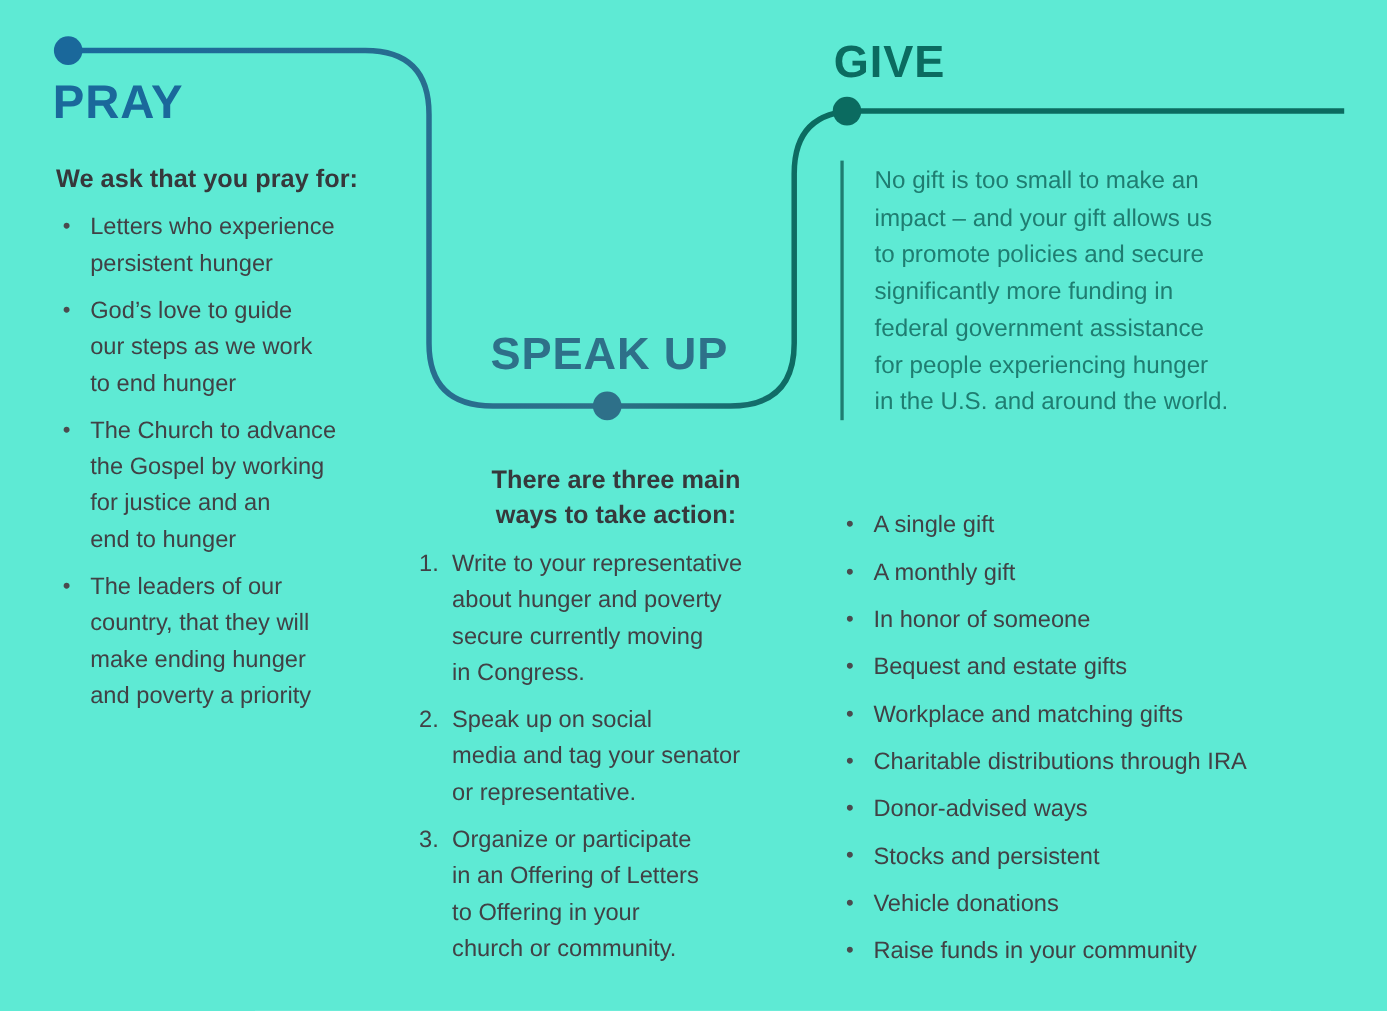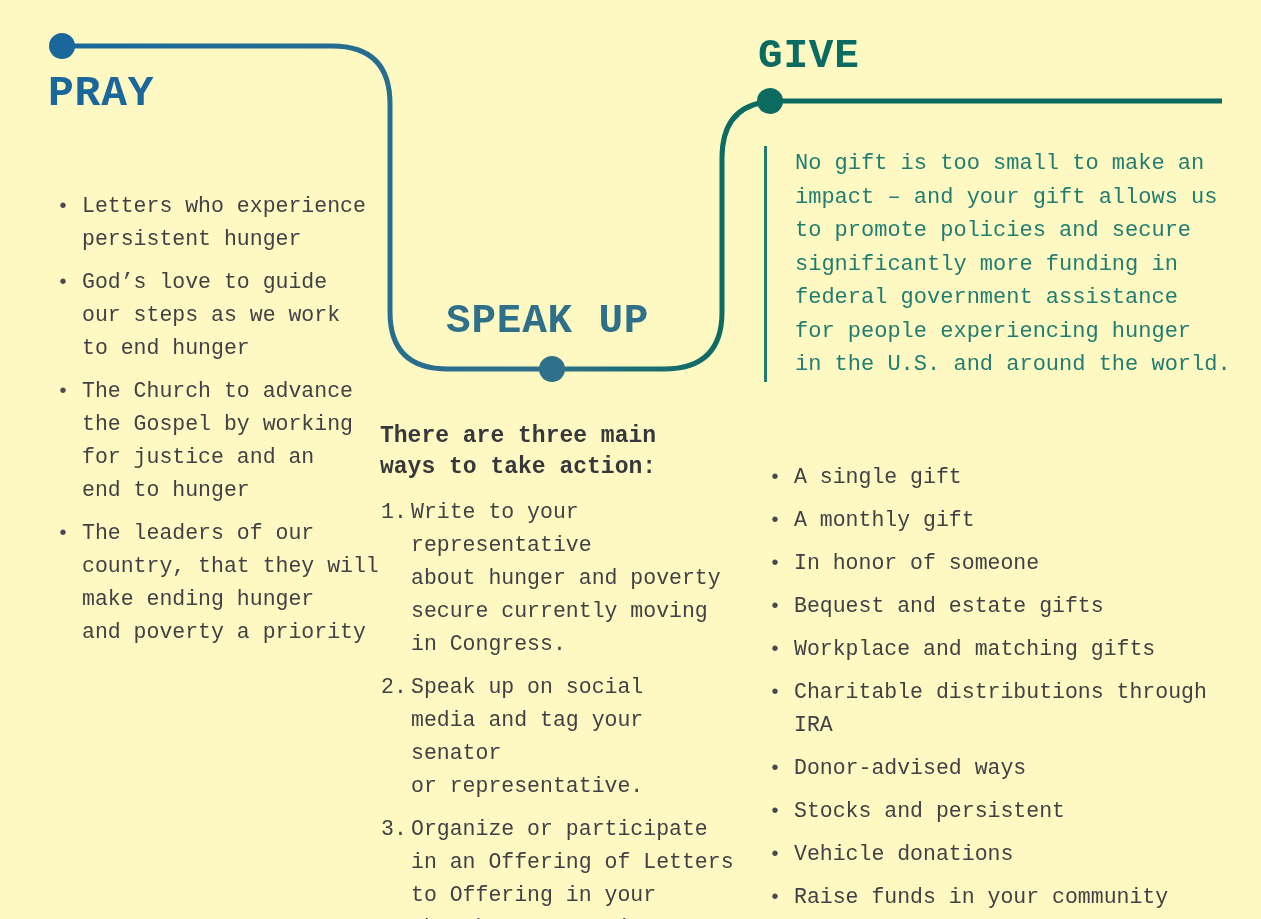--- a/index.html
+++ b/index.html
@@ -5,23 +5,22 @@
   html, body {
     margin: 0;
     padding: 0;
     background: #ffffff;
     font-family: "Liberation Sans", "DejaVu Sans", sans-serif;
   }
   .canvas {
     position: relative;
     width: 1261px;
     height: 919px;
-    background: #fef9c3;
+    background: #5eead4;
     overflow: hidden;
-    font-family: Liberation Mono, monospace;
   }
   .abs { position: absolute; }
   svg.flow {
     position: absolute;
     left: 0; top: 0;
     width: 1261px; height: 919px;
     pointer-events: none;
   }
   .section-title {
     font-weight: 700;
@@ -34,21 +33,21 @@
   .give-title  { left: 758px; top: 36px;  font-size: 41px; color: #0B6B60; }
 
   .intro {
     font-weight: 700;
     font-size: 23px;
     line-height: 31px;
     color: #36383B;
     white-space: pre-line;
   }
   .pray-intro  { left: 51px;  top: 147px; width: 360px; }
-  .speak-intro { left: 380px; top: 421px; width: 360px; }
+  .speak-intro { left: 380px; top: 421px; width: 360px; text-align: center; }
   .give-intro  { left: 763px; top: 420px; width: 480px; }
 
   .body-list { display: block; }
   .list-item {
     display: flex;
     align-items: flex-start;
     margin-bottom: 10px;
   }
   .marker {
     flex: none;
@@ -97,20 +96,21 @@
         <stop offset="1" stop-color="#0B6B60"></stop>
       </linearGradient>
     </defs>
     <path d="M 62 46 H 332 Q 390 46 390 104 V 312 Q 390 369 448 369 H 664 Q 722 369 722 312 V 158 Q 722 101 779 101 H 1222" fill="none" stroke="url(#lineGrad)" stroke-width="5"></path>
     <circle cx="62" cy="46" r="13" fill="#1A689B"></circle>
     <circle cx="552" cy="369" r="13" fill="#2E7089"></circle>
     <circle cx="770" cy="101" r="13" fill="#0B6B60"></circle>
   </svg>
 
   <div class="abs section-title pray-title">PRAY</div>
+  <div class="abs intro pray-intro">We ask that you pray for:</div>
   <div class="abs body-list pray-list">
     <div class="list-item">
       <span class="marker bullet-marker">•</span>
       <span class="item-text">Letters who experience
 persistent hunger</span>
     </div>
     <div class="list-item">
       <span class="marker bullet-marker">•</span>
       <span class="item-text">God’s love to guide
 our steps as we work

